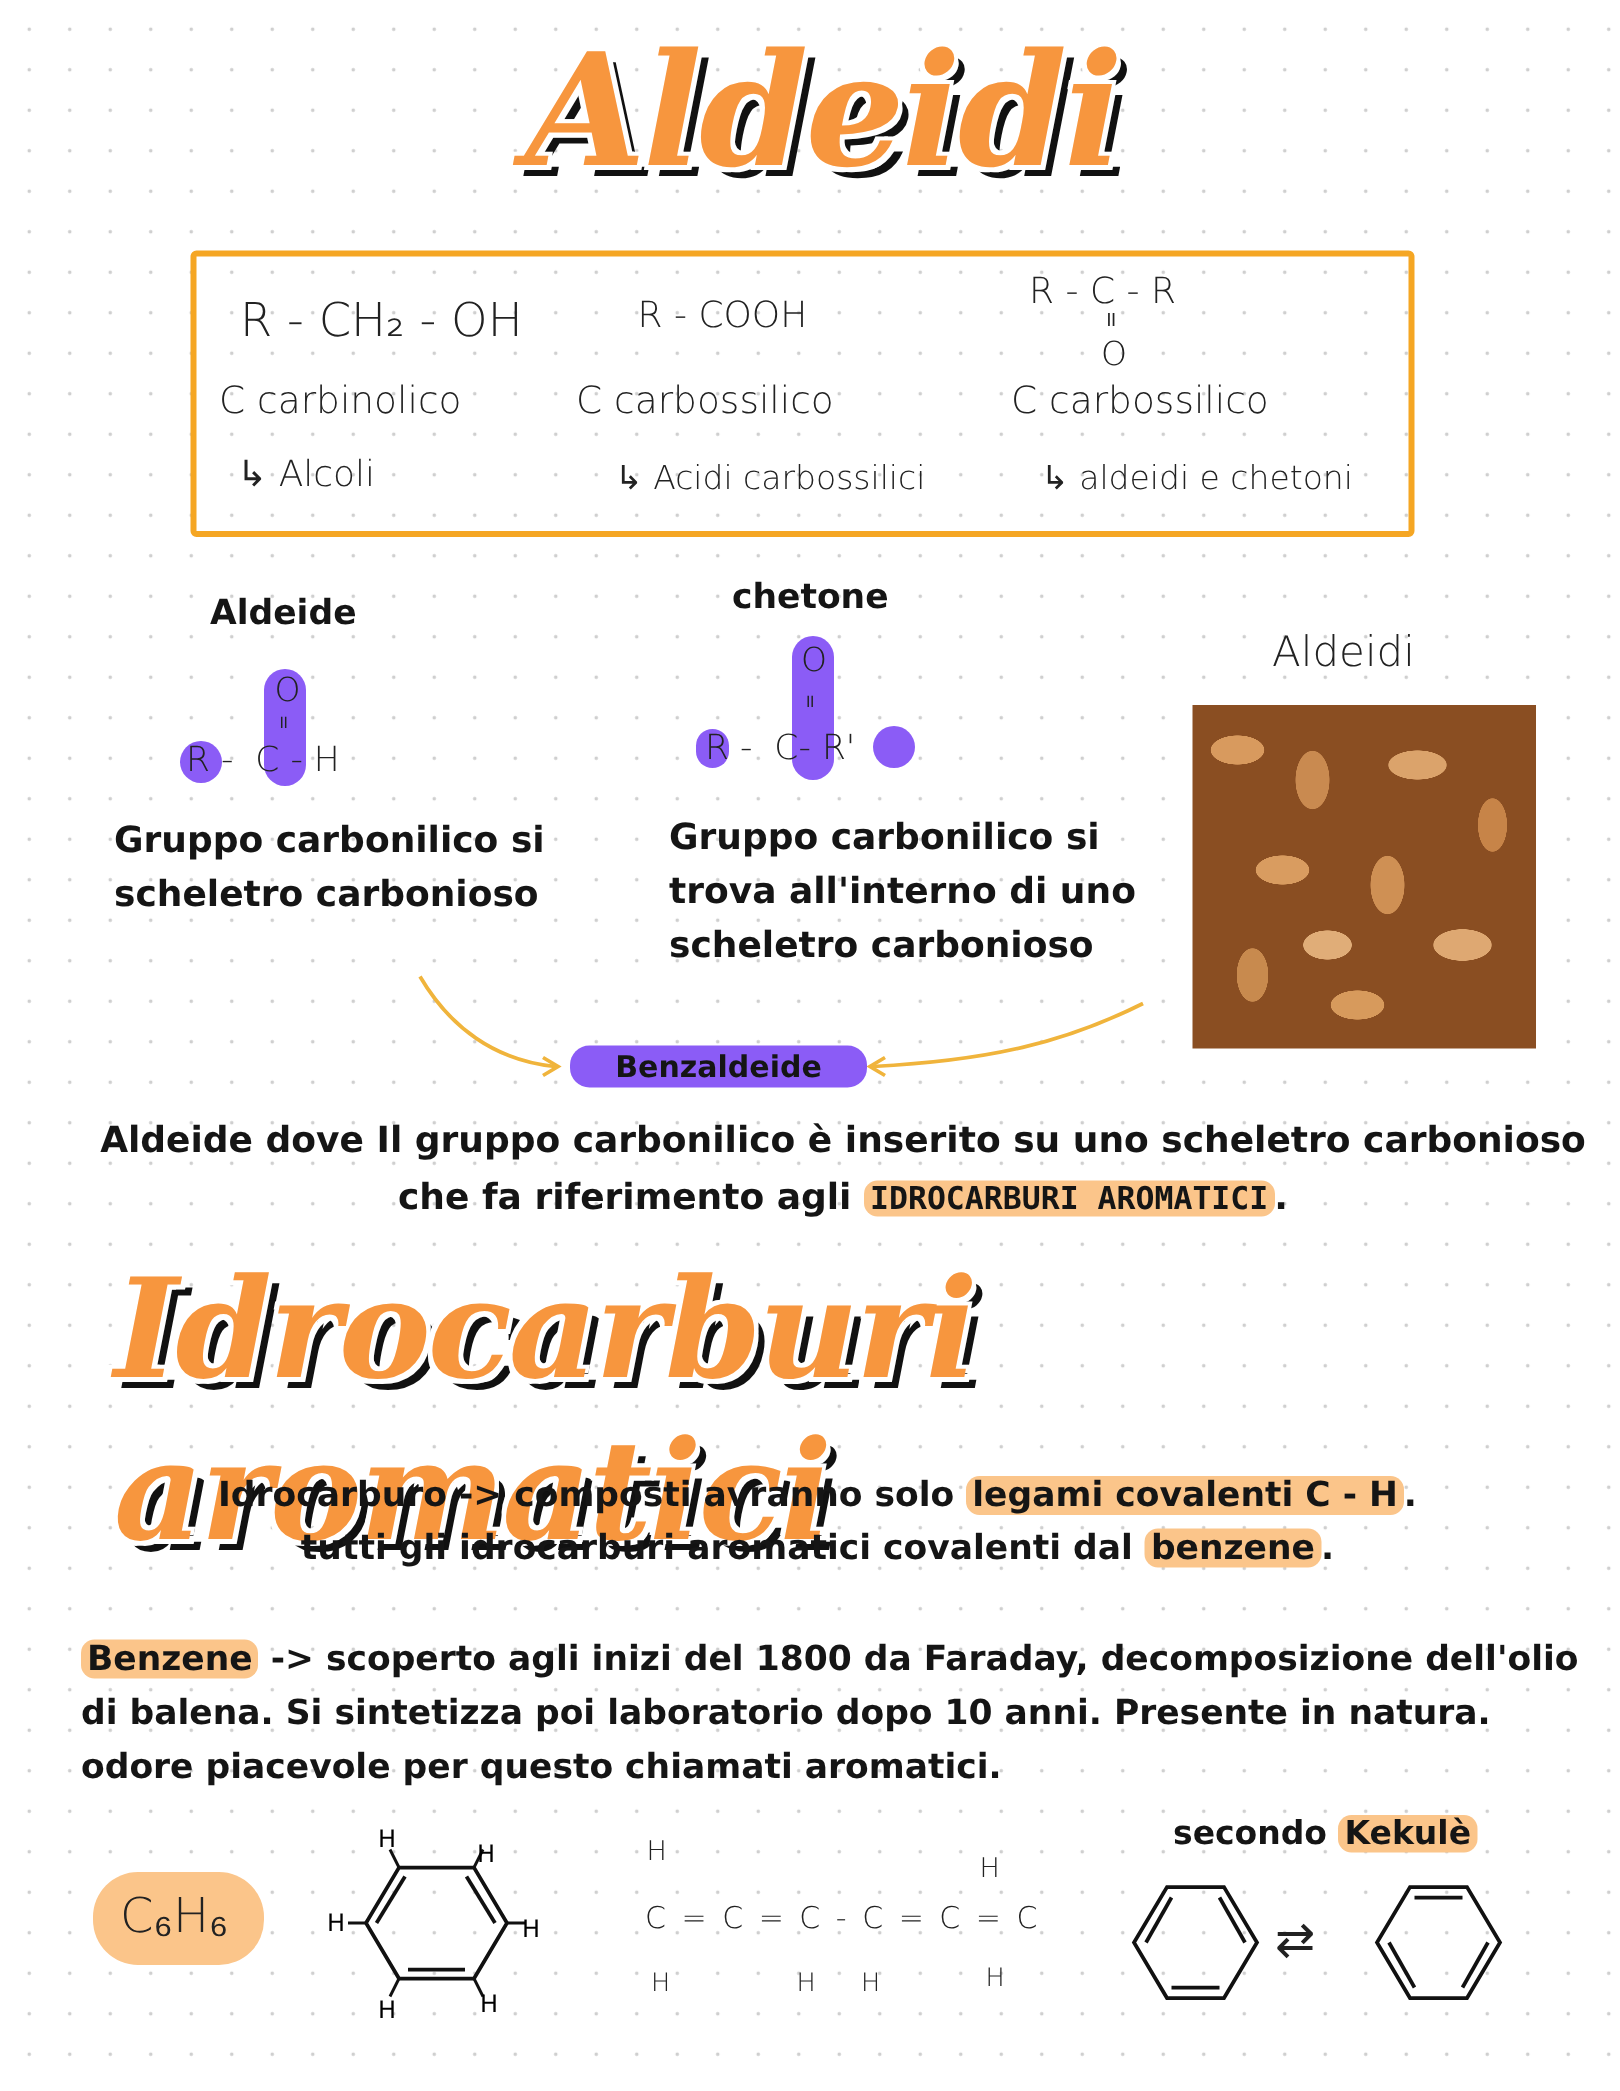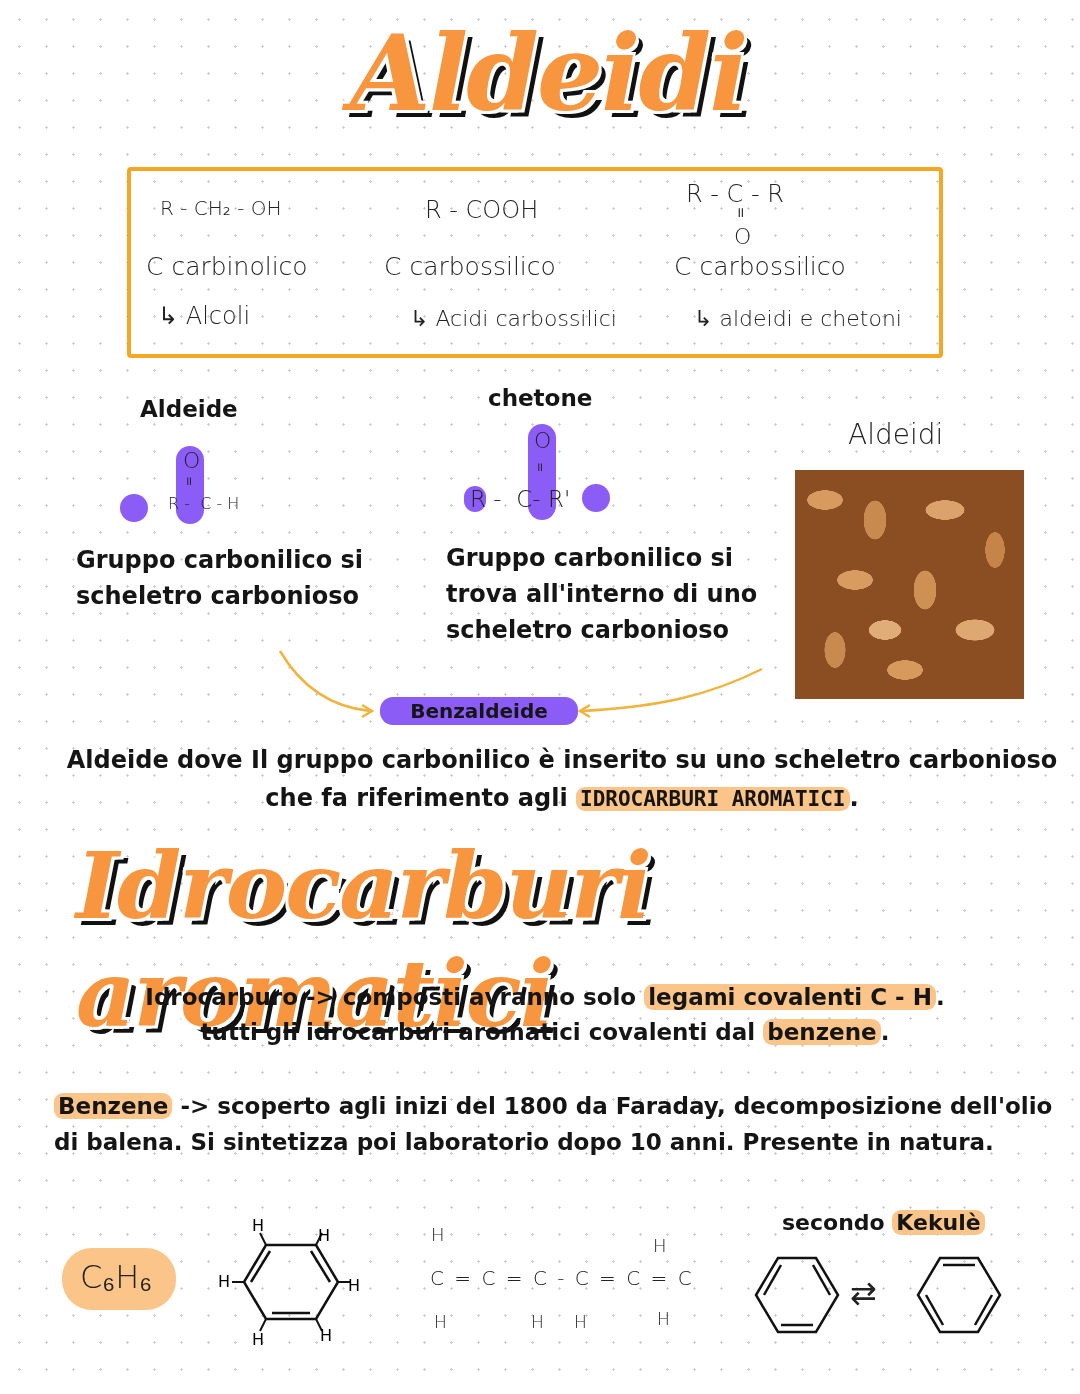--- a/index.html
+++ b/index.html
@@ -23,21 +23,21 @@
   .pill{background:#8b5cf6;border-radius:13px;}
   .mono{font-family:"DejaVu Sans Mono",monospace;}
 </style>
 </head>
 <body>
 
 <div class="script-title" style="left:350px;top:12px;font-size:104px;">Aldeidi</div>
 
 <div class="box"></div>
 
-<div class="hand abs" style="left:160px;top:196px;font-size:20px;">R - CH₂ - OH</div>
+<div class="hand abs" style="left:160px;top:196px;font-size:31px;">R - CH₂ - OH</div>
 <div class="hand abs" style="left:146px;top:252px;font-size:25px;">C carbinolico</div>
 <div class="hand abs" style="left:158px;top:302px;font-size:24px;">
   <span>↳</span> <span>Alcoli</span>
 </div>
 
 <div class="hand abs" style="left:425px;top:196px;font-size:24px;">R - COOH</div>
 <div class="hand abs" style="left:384px;top:252px;font-size:25px;">C carbossilico</div>
 <div class="hand abs" style="left:410px;top:306px;font-size:22px;">
   <span>↳</span> <span>Acidi carbossilici</span>
 </div>
@@ -48,21 +48,21 @@
 <div class="hand abs" style="left:674px;top:252px;font-size:25px;">C carbossilico</div>
 <div class="hand abs" style="left:694px;top:306px;font-size:22px;">
   <span>↳</span> <span>aldeidi e chetoni</span>
 </div>
 
 <div class="bold abs" style="left:140px;top:396px;font-size:23px;">Aldeide</div>
 <div class="abs pill" style="left:176px;top:446px;width:28px;height:78px;border-radius:14px;"></div>
 <div class="abs pill" style="left:120px;top:494px;width:28px;height:28px;border-radius:14px;"></div>
 <div class="hand abs" style="left:183px;top:448px;font-size:22px;">O</div>
 <div class="hand abs" style="left:185px;top:472px;font-size:12px;">॥</div>
-<div class="hand abs" style="left:124px;top:494px;font-size:16px;margin-left:44px;">
+<div class="hand abs" style="left:124px;top:494px;font-size:23px;">
   <span>R</span> <span>-</span> &nbsp;<span>C</span> <span>-</span> <span>H</span>
 </div>
 <div class="bold abs" style="left:76px;top:542px;font-size:24px;line-height:36px;">
   <div>Gruppo carbonilico si</div>
     <div>scheletro carbonioso</div>
 </div>
 
 <div class="bold abs" style="left:488px;top:385px;font-size:23px;">chetone</div>
 <div class="abs pill" style="left:528px;top:424px;width:28px;height:96px;border-radius:14px;"></div>
 <div class="abs pill" style="left:582px;top:484px;width:28px;height:28px;border-radius:14px;"></div>
@@ -110,20 +110,21 @@
 <div class="bold abs" style="left:0;width:1090px;top:984px;font-size:23px;text-align:center;">
   <span>Idrocarburo -&gt; composti avranno solo </span><span class="hl">legami covalenti C - H</span><span>.</span>
 </div>
 <div class="bold abs" style="left:0;width:1090px;top:1019px;font-size:23px;text-align:center;">
   <span>tutti gli idrocarburi aromatici covalenti dal </span><span class="hl">benzene</span><span>.</span>
 </div>
 
 <div class="bold abs" style="left:54px;top:1088px;font-size:23px;line-height:36px;">
   <div><span class="hl">Benzene</span><span> -&gt; scoperto agli inizi del 1800 da Faraday, decomposizione dell'olio</span></div>
   <div>di balena. Si sintetizza poi laboratorio dopo 10 anni. Presente in natura.</div>
+  <div>odore piacevole per questo chiamati aromatici.</div>
 </div>
 
 <div class="abs" style="left:62px;top:1248px;width:114px;height:62px;background:#fbc58a;border-radius:30px;"></div>
 <div class="hand abs" style="left:80px;top:1258px;font-size:32px;">C₆H₆</div>
 
 <svg class="abs" style="left:210px;top:1215px;" width="160" height="140">
   <polygon points="56,30 106,30 128,67 106,104 56,104 34,67" fill="none" stroke="#111" stroke-width="2.5"></polygon>
   <line x1="62" y1="98" x2="100" y2="98" stroke="#111" stroke-width="2.5"></line>
   <line x1="41" y1="67" x2="60" y2="36" stroke="#111" stroke-width="2.5"></line>
   <line x1="101" y1="36" x2="120" y2="67" stroke="#111" stroke-width="2.5"></line>

